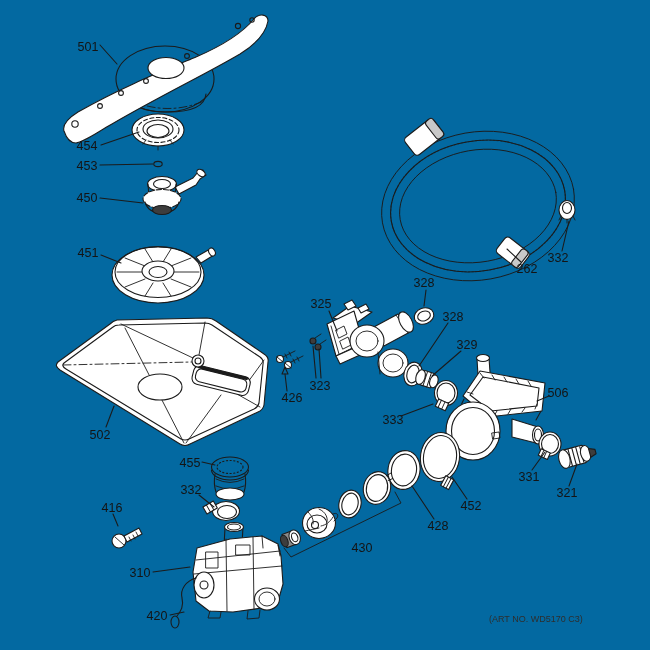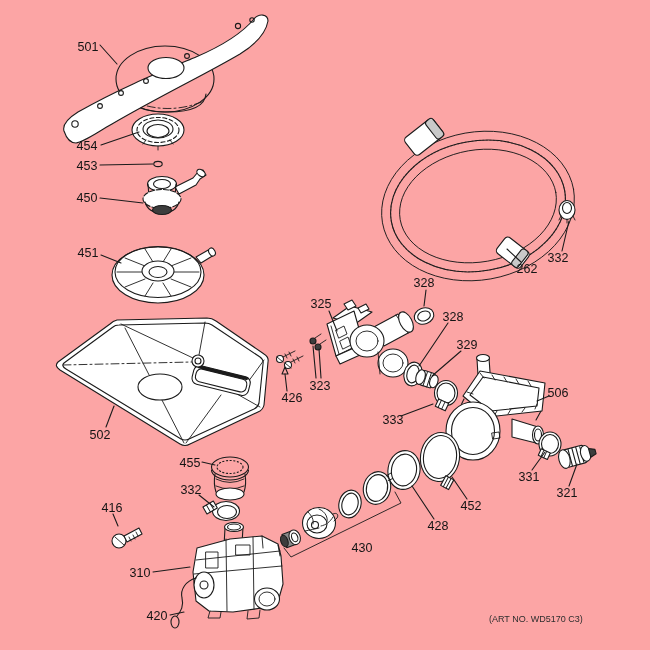--- a/index.html
+++ b/index.html
@@ -1,16 +1,16 @@
 <!DOCTYPE html>
 <html><head>
 <meta charset="utf-8">
 <style>
   html,body{margin:0;padding:0;background:#fff;}
-  .canvas{width:650px;height:650px;background:#fca5a5;position:relative;overflow:hidden;}
+  .canvas{width:650px;height:650px;background:#0369a1;position:relative;overflow:hidden;}
   svg{display:block;}
   svg path,svg ellipse,svg circle,svg rect,svg line,svg polygon,svg polyline{
     fill:none;stroke:#1b1b1b;stroke-width:1.1;stroke-linecap:round;stroke-linejoin:round;}
   .w{fill:#ffffff;}
   .dk{fill:#3d3d3d;stroke:#1b1b1b;}
   .md{fill:#8b8b8b;stroke:#1b1b1b;}
   .lt{fill:#c9c9c9;}
   .thin{stroke-width:0.9;}
   .thick{stroke-width:3.2;}
   .dash{stroke-dasharray:8 3 2 3;stroke-width:0.9;}

